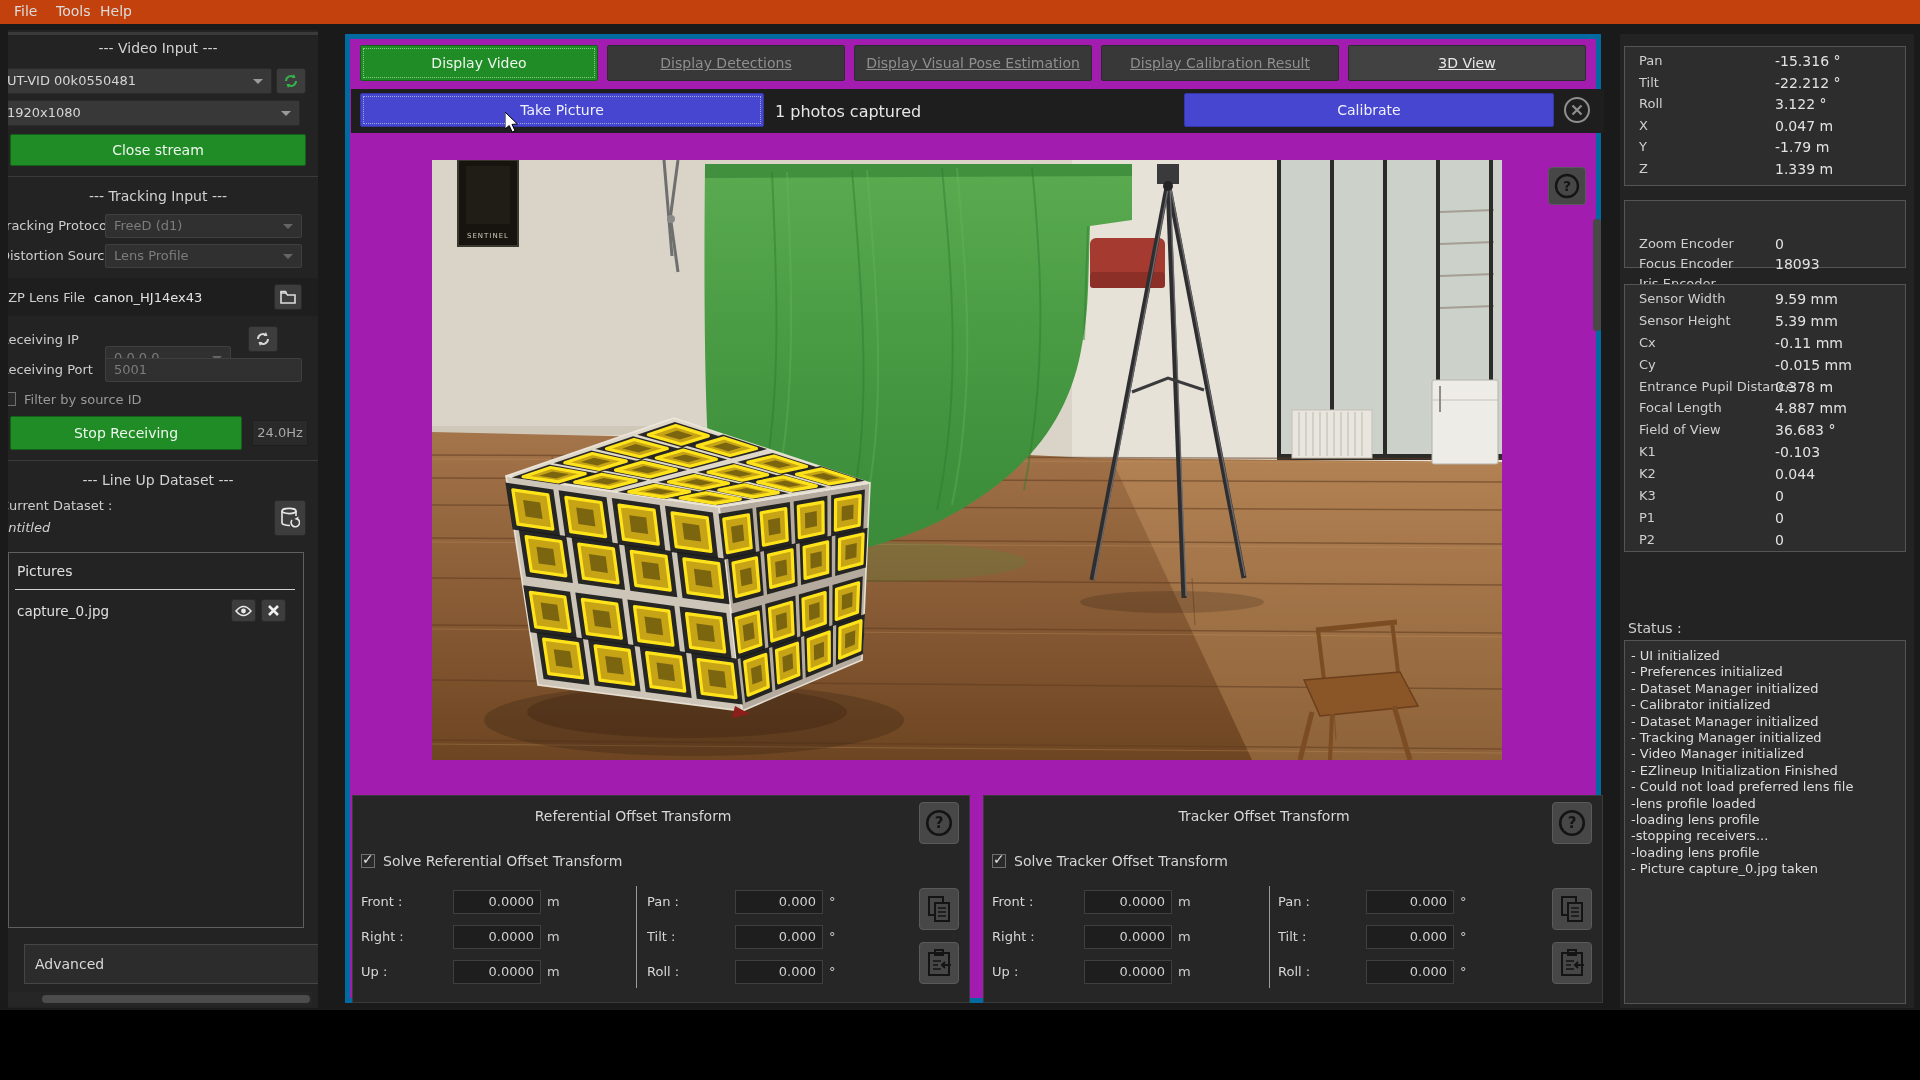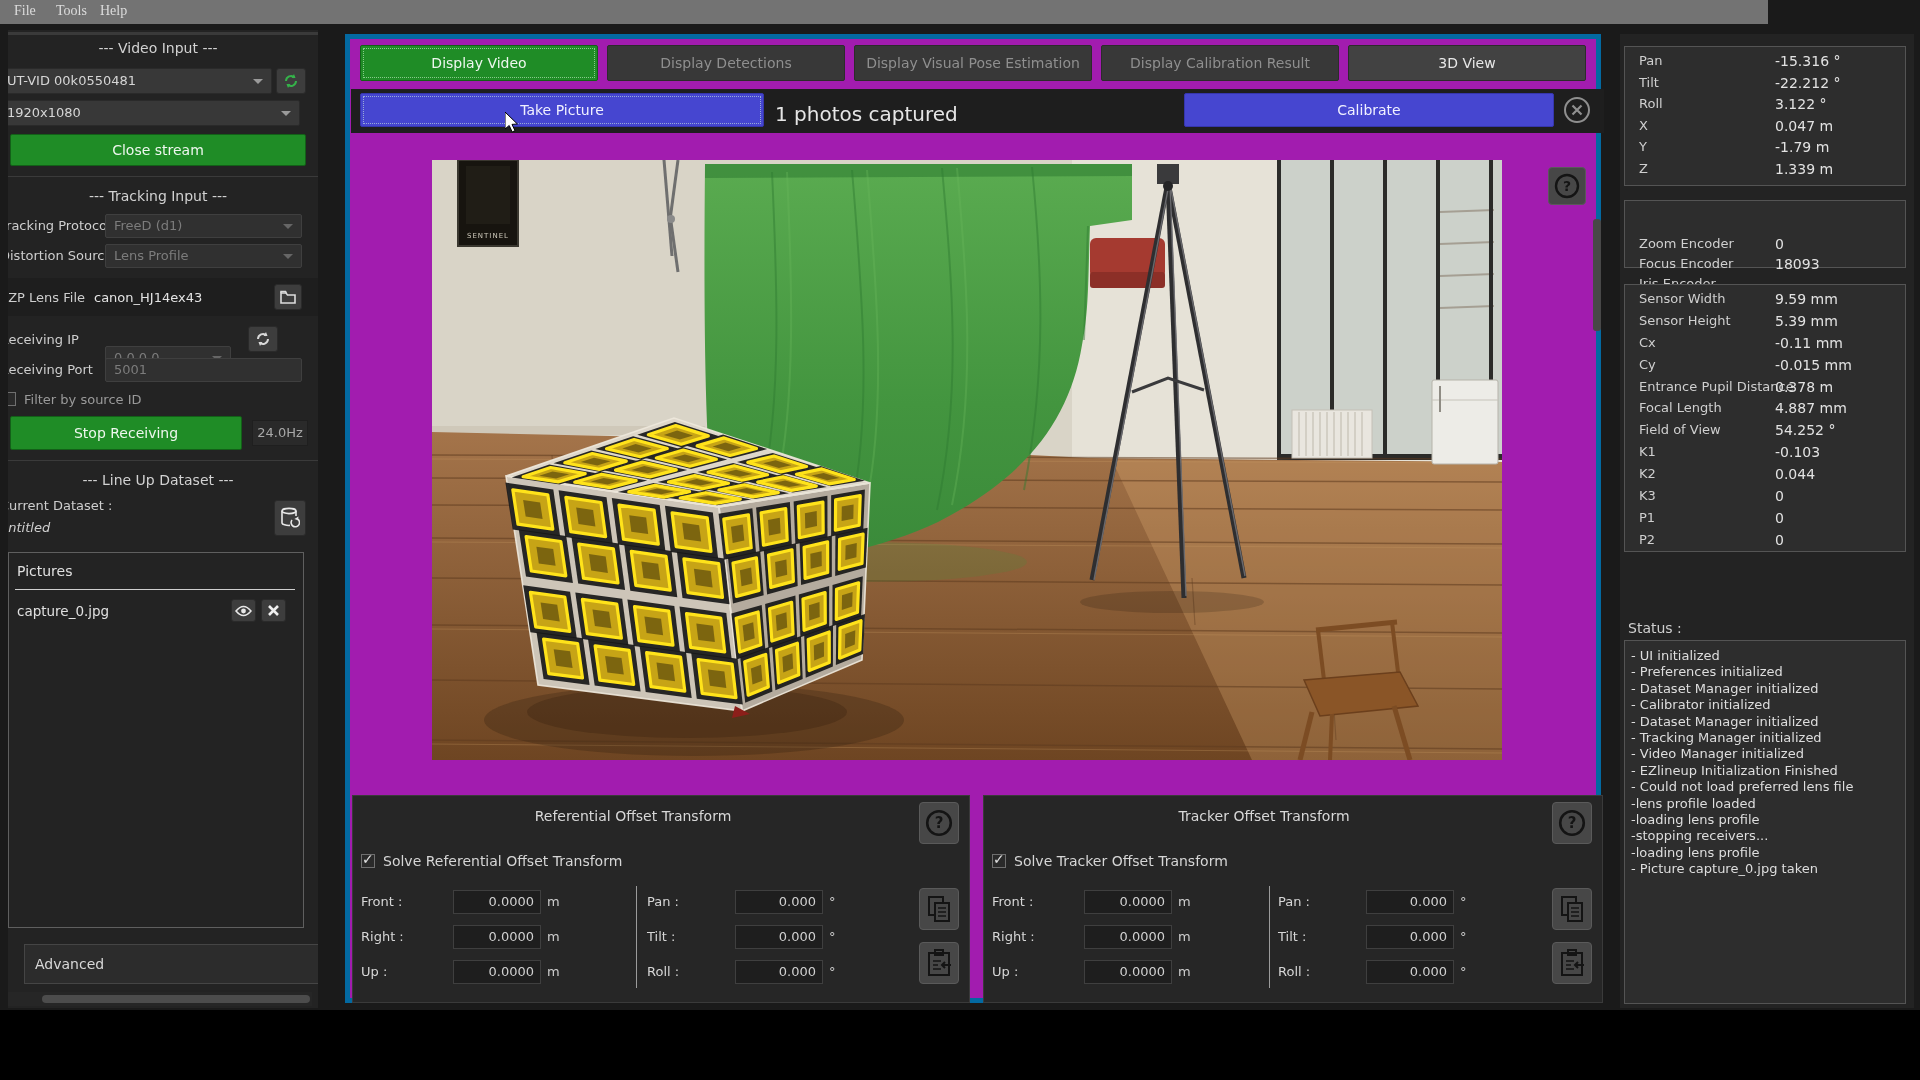--- a/index.html
+++ b/index.html
@@ -2,21 +2,21 @@
 <html><head>
 <meta charset="utf-8">
 <style>
   * { margin:0; padding:0; box-sizing:border-box; }
   html,body { width:1920px; height:1080px; background:#000; overflow:hidden;
               font-family:"DejaVu Sans", sans-serif; }
   .app { position:absolute; left:0; top:0; width:1920px; height:1010px; background:#1a1a1a; }
   .abs { position:absolute; }
 
   
-  .menubar { position:absolute; left:0; top:0; width:1768px; height:24px; background:#737373;font-family:Liberation Serif, serif; }
+  .menubar { position:absolute; left:0; top:0; width:1920px; height:24px; background:#c2410c; }
   .menu-item { position:absolute; top:3px; color:#dcdcdc; font-size:14px; cursor:default; }
 
   
   .sidebar { position:absolute; left:8px; top:30px; width:310px; height:978px;
              background:#232323; overflow:hidden; }
   .sec-header { position:absolute; width:300px; text-align:center; color:#d2d2d2; font-size:14px; }
   .sb-line { position:absolute; left:0; width:310px; height:1px; background:#3a3a3a; }
   .sb-label { position:absolute; color:#cecece; font-size:13px; white-space:nowrap; }
   .dropdown { position:absolute; background:#383838; border:1px solid #2a2a2a; border-radius:2px;
               color:#d6d6d6; font-size:13px; line-height:22px; padding-left:8px; white-space:nowrap; overflow:hidden;}
@@ -25,37 +25,37 @@
               border-left:5px solid transparent; border-right:5px solid transparent;
               border-top:5px solid #9a9a9a; }
   .dropdown.disabled .dd-arrow { border-top-color:#666; }
   .tb-input { position:absolute; background:#303030; border:1px solid #3f3f3f; border-radius:2px;
               color:#7c7c7c; font-size:13px; line-height:22px; padding-left:8px; }
   .btn-green { position:absolute; background:#1f8c26; border:1px solid #136018; border-radius:2px;
                color:#eef7ee; font-size:14px; text-align:center; cursor:pointer; }
   .btn-blue  { position:absolute; background:#4646d0; border:1px solid #3636ad; border-radius:2px;
                color:#f0f0ff; font-size:14px; text-align:center; cursor:pointer; }
   .btn-gray  { position:absolute; background:#383838; border:1px solid #2c2c2c; border-radius:2px;
-               color:#8f8f8f; font-size:14px; text-align:center; }
+               color:#8f8f8f; font-size:14px; text-align:center;text-decoration:underline; }
   .icon-btn { position:absolute; background:#3d3d3d; border:1px solid #2a2a2a; border-radius:3px;
               display:flex; align-items:center; justify-content:center; cursor:pointer; }
   .rate-box { position:absolute; background:#2a2a2a; border:1px solid #1f1f1f; color:#a8a8a8;
               font-size:13px; text-align:center; }
   .chk { position:absolute; width:14px; height:14px; background:#2a2a2a; border:1px solid #6f6f6f; }
   .pictures-box { position:absolute; border:1px solid #5f5f5f; }
   .hscroll-track { position:absolute; background:#262626; }
   .hscroll-handle { position:absolute; background:#4c4c4c; border-radius:4px; }
 
   
   .main-panel { position:absolute; left:345px; top:34px; width:1256px; height:969px;
                 background:#a21caf; border:5px solid #0369a1;padding-left:41px; }
   .row2strip { position:absolute; left:1px; top:50px; width:1253px; height:44px; background:#1e1e1e; }
   .toolbar-btn { height:36px; line-height:34px; }
   .focus-dotted { outline:1px dotted rgba(220,255,220,.55); outline-offset:-4px; }
-  .photos-txt { position:absolute; color:#e6e6e6; font-size:20px; }
+  .photos-txt { position:absolute; color:#e6e6e6; font-size:16px; }
   .video-frame { position:absolute; left:82px; top:121px; width:1070px; height:600px; background:#111; overflow:hidden;}
   .vscroll-handle { position:absolute; background:#484848; border-radius:3px; }
 
   
   .tf-panel { position:absolute; top:756px; width:618px; height:208px; background:#262626;
               border:1px solid #3a3a3a; }
   .tf-title { position:absolute; top:12px; left:0; width:560px; text-align:center;
               color:#d8d8d8; font-size:14px; }
   .tf-check-label { position:absolute; left:30px; top:57px; color:#d6d6d6; font-size:14px; }
   .tf-chk { left:8px; top:58px; }
@@ -692,21 +692,21 @@
         <div class="kv-row" style="height: 21.9px;">
           <span class="kv-label">Entrance Pupil Distance</span>
           <span class="kv-value">0.378 m</span>
         </div>
         <div class="kv-row" style="height: 21.9px;">
           <span class="kv-label">Focal Length</span>
           <span class="kv-value">4.887 mm</span>
         </div>
         <div class="kv-row" style="height: 21.9px;">
           <span class="kv-label">Field of View</span>
-          <span class="kv-value">54.252 °</span>
+          <span class="kv-value">36.683 °</span>
         </div>
         <div class="kv-row" style="height: 21.9px;">
           <span class="kv-label">K1</span>
           <span class="kv-value">-0.103</span>
         </div>
         <div class="kv-row" style="height: 21.9px;">
           <span class="kv-label">K2</span>
           <span class="kv-value">0.044</span>
         </div>
         <div class="kv-row" style="height: 21.9px;">

